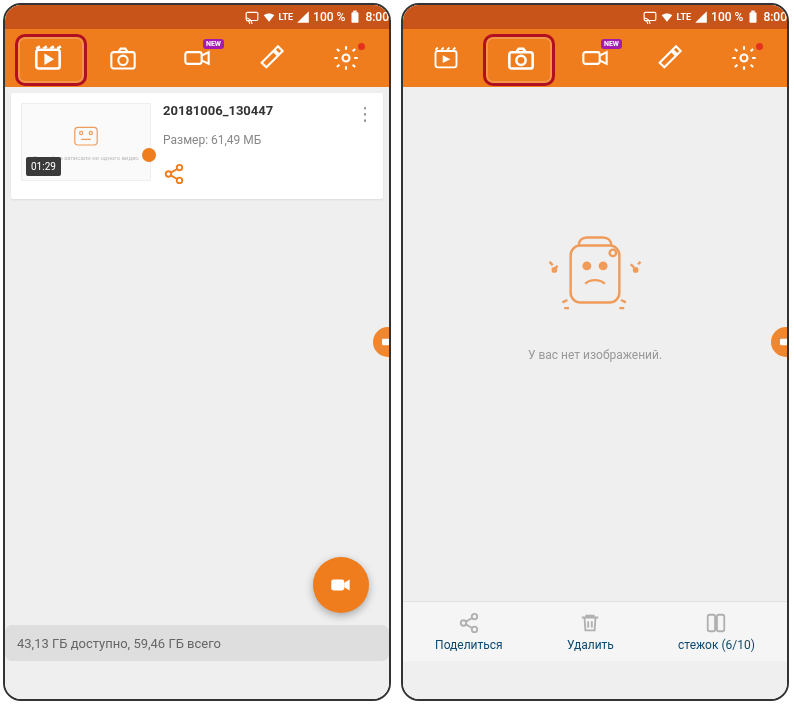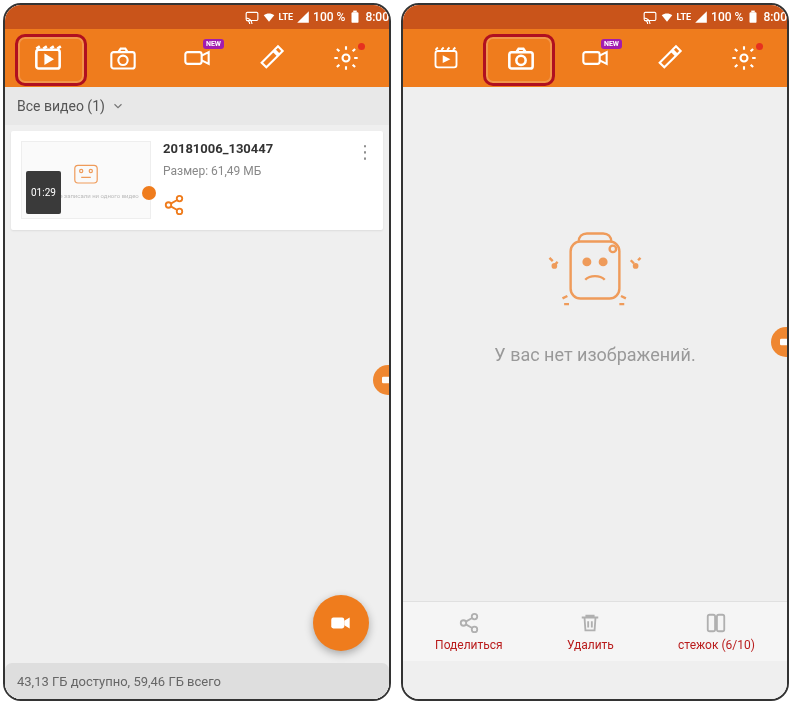--- a/index.html
+++ b/index.html
@@ -26,42 +26,42 @@
 .chevron-down { width: 14px; height: 14px; }
 
 .content { background: #efefef; height: calc(100% - 24px - 58px - 38px - 36px); overflow: hidden; position: relative; }
 .content.no-footer { height: calc(100% - 24px - 58px - 38px); }
 
 .video-card { background: #fff; margin: 6px; border-radius: 2px; padding: 10px; display: flex; gap: 12px; box-shadow: 0 1px 2px rgba(0,0,0,0.08); }
 .thumb { width: 130px; height: 78px; background: #fafafa; border: 1px solid #eee; position: relative; display: flex; flex-direction: column; align-items: center; justify-content: center; }
 .thumb-icon { width: 32px; height: 26px; }
 .thumb-text { font-size: 6px; color: #bbb; margin-top: 4px; text-align: center; }
 .thumb-dot { position: absolute; right: -6px; bottom: 18px; width: 14px; height: 14px; background: #ef7c1d; border-radius: 50%; }
-.duration { position: absolute; bottom: 4px; left: 4px; background: #3a3a3a; color: #fff; font-size: 10px; padding: 16px 5px; border-radius: 2px; }
+.duration { position: absolute; bottom: 4px; left: 4px; background: #3a3a3a; color: #fff; font-size: 10px; padding: 4px 5px; border-radius: 2px; }
 .video-meta { flex: 1; display: flex; flex-direction: column; position: relative; }
 .video-title { font-size: 13px; color: #333; font-weight: bold; }
-.video-size { font-size: 12px; color: #888; margin-top: 8px; }
+.video-size { font-size: 12px; color: #888; margin-top: 15px; }
 .kebab { position: absolute; right: 0; top: 0; color: #888; font-size: 18px; letter-spacing: -1px; }
 .share-small { margin-top: 16px; color: #ef7c1d; }
 .share-small svg { width: 22px; height: 22px; }
 
 .empty-state { display: flex; flex-direction: column; align-items: center; justify-content: center; height: 80%; gap: 24px; }
 .empty-icon { width: 130px; height: 100px; }
-.empty-text { color: #999; font-size: 18px; }
+.empty-text { color: #999; font-size: 12px; }
 
 .side-bubble { position: absolute; right: -14px; top: 240px; width: 30px; height: 30px; background: #ef7c1d; border-radius: 50%; display: flex; align-items: center; justify-content: center; opacity: 0.9; }
 .side-bubble svg { width: 16px; height: 16px; }
 
 .fab { position: absolute; right: 20px; bottom: 48px; width: 56px; height: 56px; background: #ef7c1d; border-radius: 50%; display: flex; align-items: center; justify-content: center; box-shadow: 0 3px 8px rgba(0,0,0,0.3); }
 .fab svg { width: 26px; height: 26px; }
 
 .storage-bar { height: 36px; background: #dedede; display: flex; align-items: center; padding: 0 12px; color: #666; font-size: 13px; border-radius: 7px; }
 
 .bottom-actions { height: 60px; background: #f5f5f5; border-top: 1px solid #e0e0e0; display: flex; align-items: center; justify-content: space-around; }
-.action-btn { display: flex; flex-direction: column; align-items: center; gap: 4px; color: #b91c1c; font-size: 12px; }
+.action-btn { display: flex; flex-direction: column; align-items: center; gap: 4px; color: #0c4a6e; font-size: 12px; }
 .action-btn svg { width: 22px; height: 22px; }
 .content.with-actions { height: calc(100% - 24px - 58px - 38px - 60px); }
 </style>
 </head>
 <body>
 
 <div class="outer-frame left">
 <div class="phone">
   <div class="status-bar">
     <div class="status-icons">
@@ -116,26 +116,20 @@
       <svg viewBox="0 0 24 24" fill="none" stroke="#fff" stroke-width="1.8">
             <circle cx="12" cy="12" r="3"></circle>
             <path d="M12 2v3M12 19v3M4.2 4.2l2.1 2.1M17.7 17.7l2.1 2.1M2 12h3M19 12h3M4.2 19.8l2.1-2.1M17.7 6.3l2.1-2.1"></path>
           </svg>
       <span class="dot-badge"></span>
     </div>
   </div>
 
   <div class="highlight-box" style="top:29px;left:10px;width:72px;height:52px"></div>
 
-  <div class="filter-bar">
-    <span>Все видео (1)</span>
-    <svg class="chevron-down" viewBox="0 0 24 24" fill="none" stroke="#777" stroke-width="2">
-          <path d="M6 9l6 6 6-6"></path>
-        </svg>
-  </div>
 
   <div class="content no-footer">
     <div class="video-card">
       <div class="thumb">
         <svg class="thumb-icon" viewBox="0 0 40 32" fill="none" stroke="#ef9b5a" stroke-width="1.5">
               <rect x="6" y="4" width="28" height="22" rx="4"></rect>
               <circle cx="14" cy="11" r="2"></circle>
               <circle cx="26" cy="11" r="2"></circle>
               <path d="M14 19h12"></path>
             </svg>

